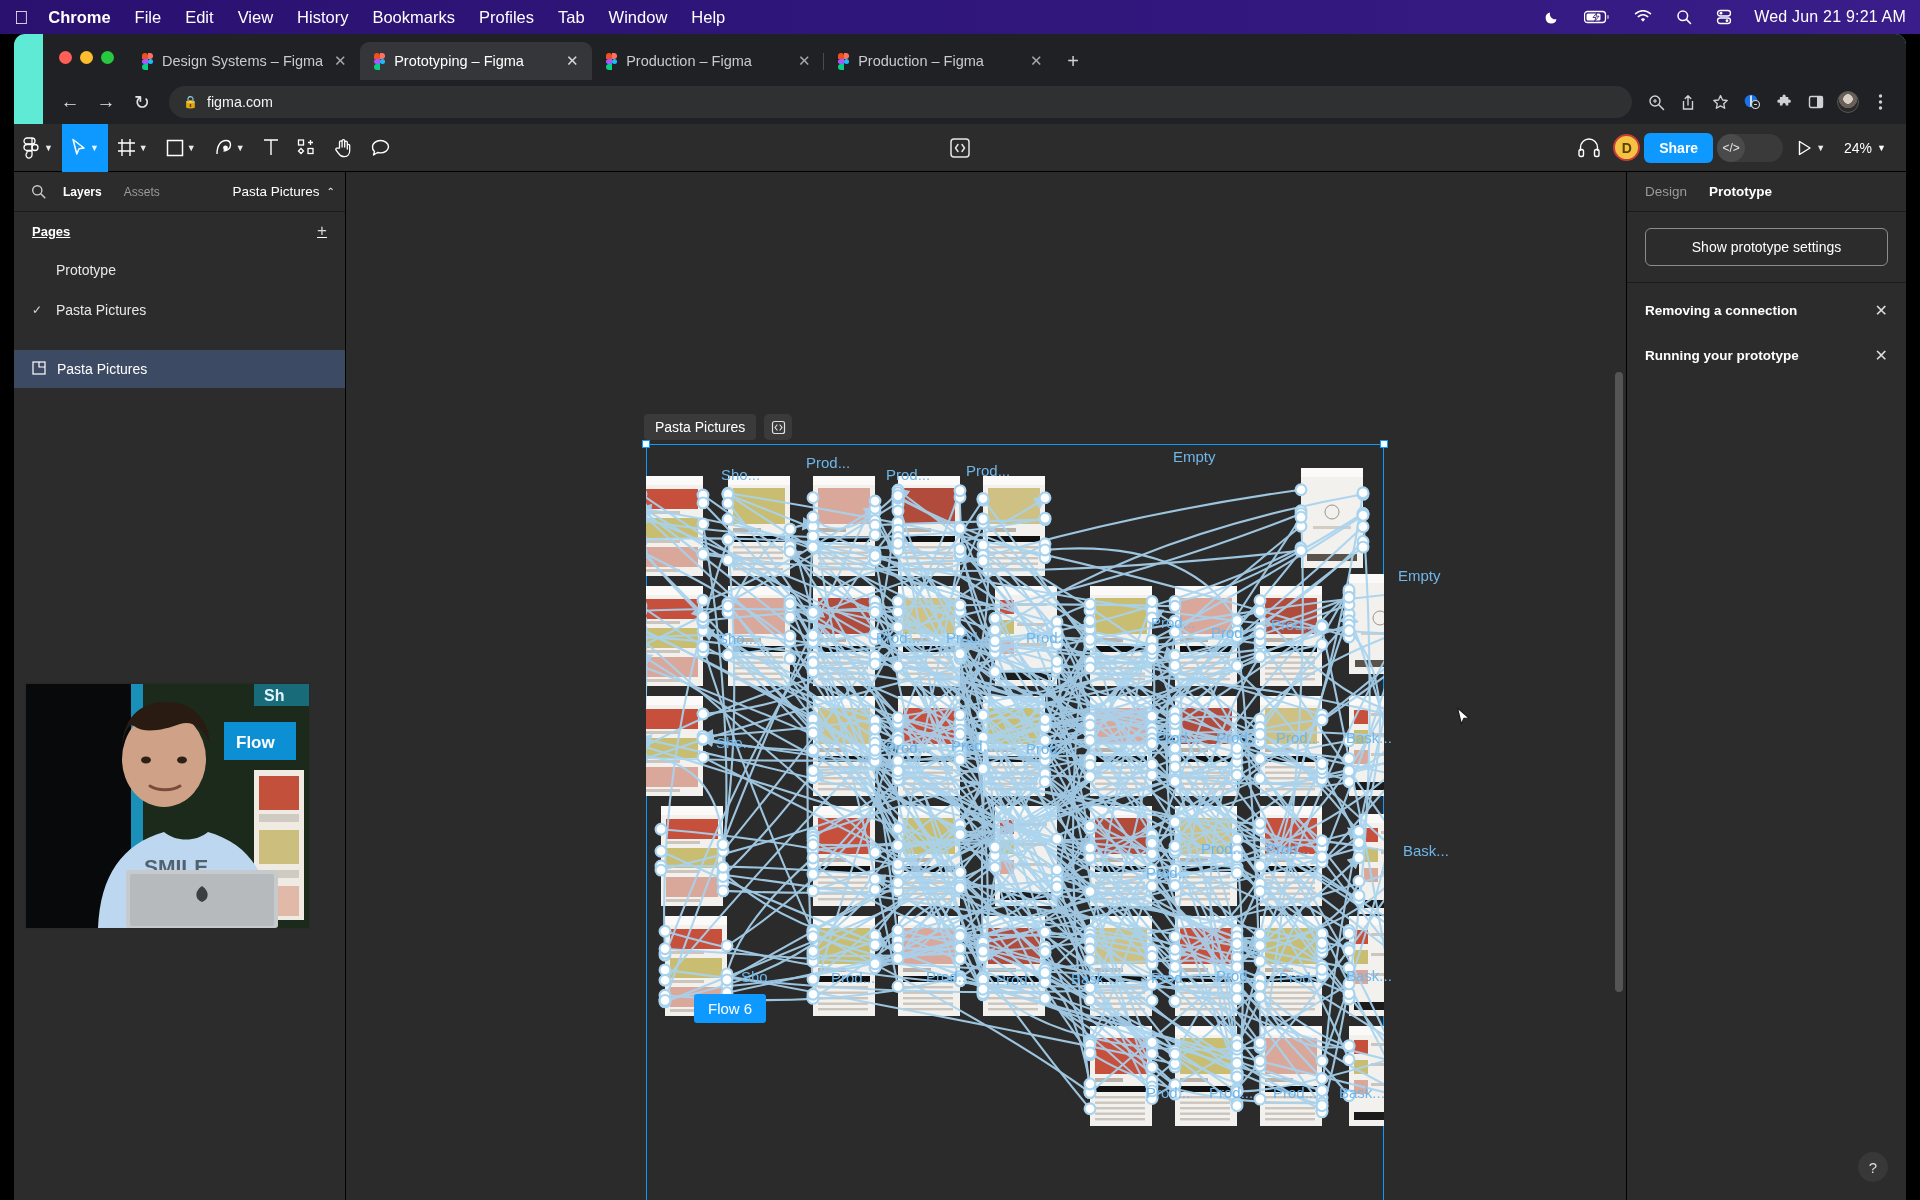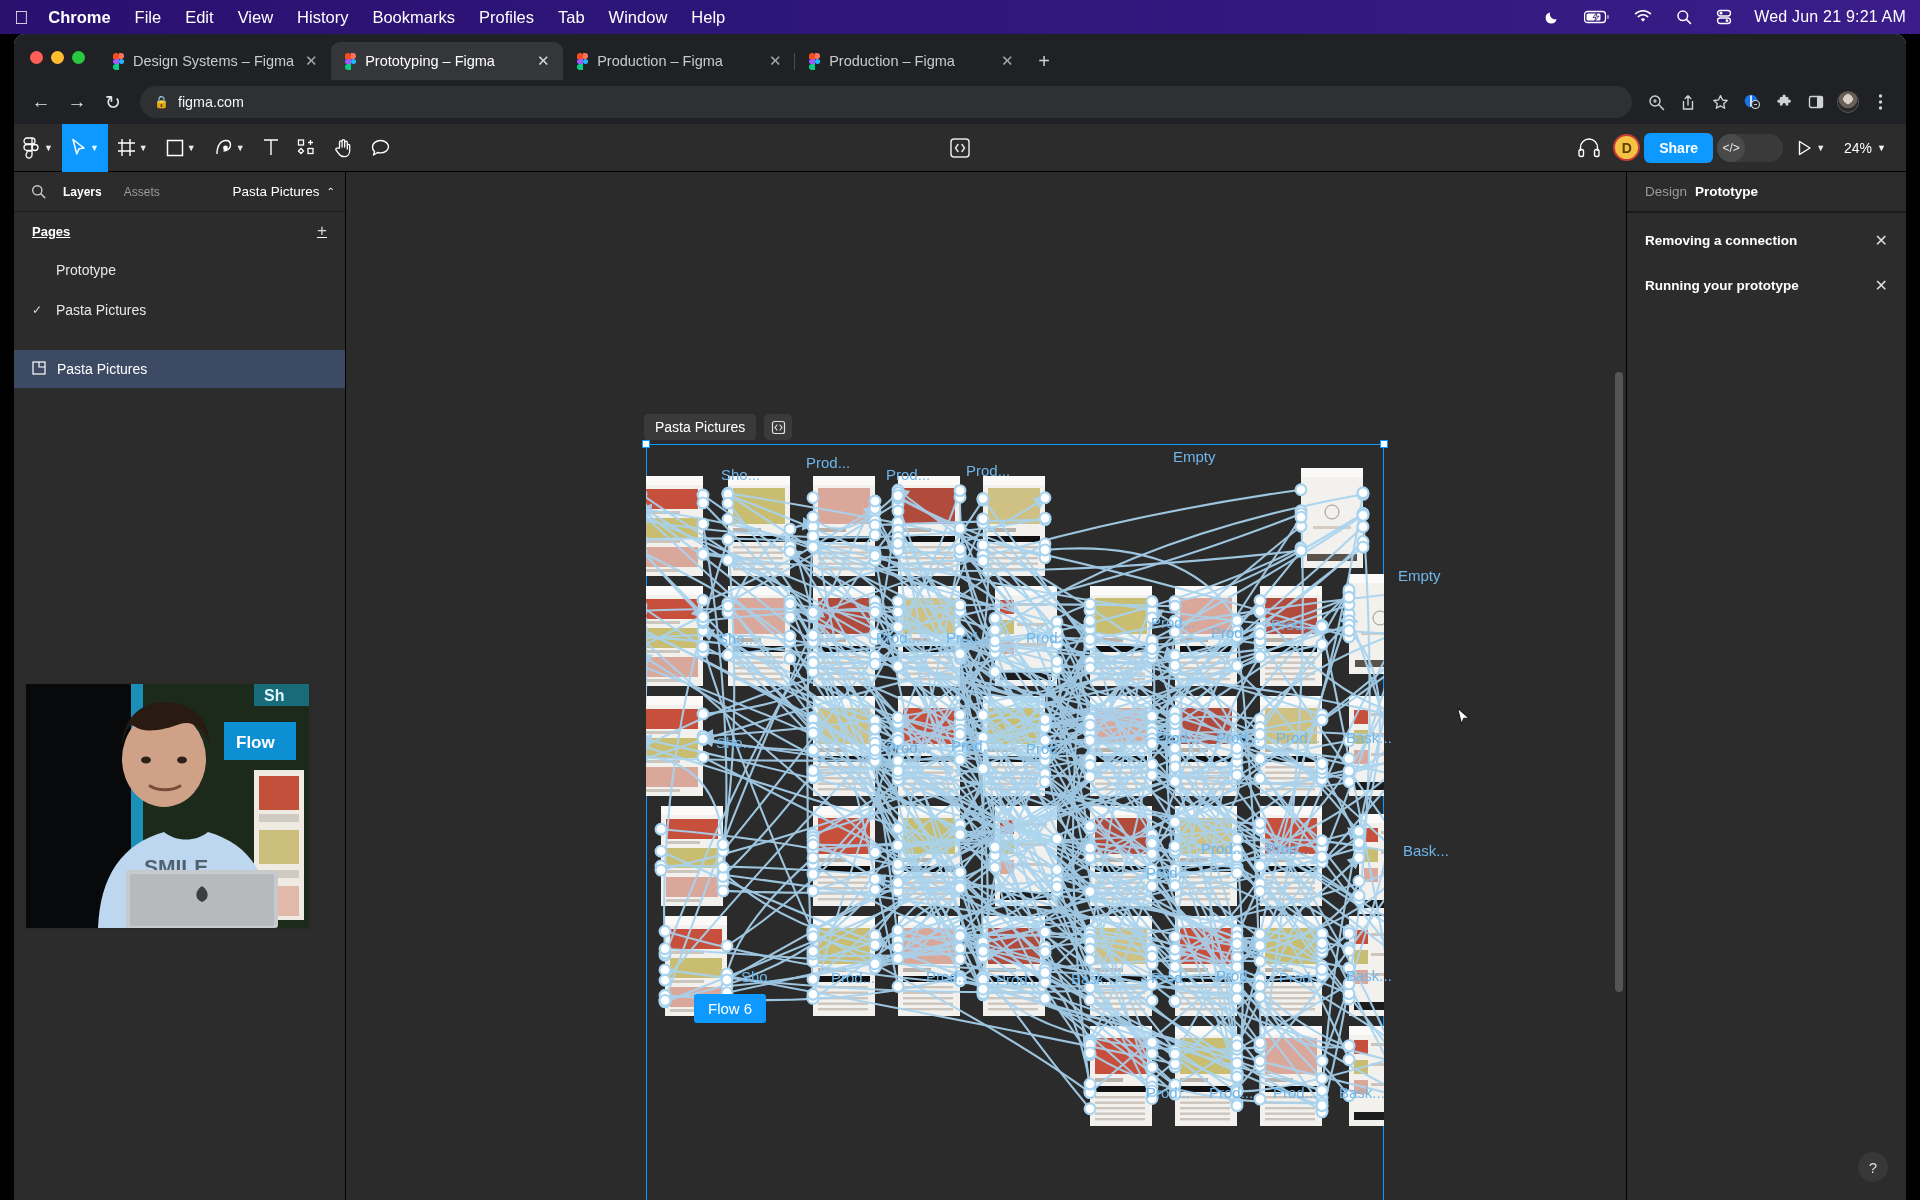--- a/index.html
+++ b/index.html
@@ -23,20 +23,21 @@
   .menubar .spacer { flex: 1; }
   .menubar .si { margin-left: 24px; display: flex; align-items: center; }
   .menubar .clock { margin-left: 22px; font-size: 16px; letter-spacing: .2px; }
 
   
   .chrome {
     position: absolute; top: 34px; left: 14px;
     width: 1892px; height: 1166px;
     background: #5eead4; border-radius: 11px 11px 0 0;
     overflow: hidden;
+    padding-left: 29px;
   }
   .tabstrip {
     height: 46px; background: #202124; display: flex; align-items: flex-end;
     padding-left: 12px; position: relative;
   }
   .lights { display: flex; align-items: center; gap: 8px; height: 46px; padding: 0 14px 0 4px; }
   .light { width: 13px; height: 13px; border-radius: 50%; }
   .l-red { background: #ff5f57; } .l-yel { background: #febc2e; } .l-grn { background: #28c840; }
 
   .tab {
@@ -137,21 +138,21 @@
                    display: flex; align-items: center; justify-content: center; color: #e0e0e0; font-size: 12px; }
   .flow-badge { position: absolute; background: #0d99ff; color: #fff; font-size: 15px;
                 padding: 6px 14px; border-radius: 3px; font-weight: normal; }
   .canvas-scroll { position: absolute; right: 2px; top: 120px; width: 8px; height: 600px;
                    background: #555; border-radius: 4px; }
   .cursor { position: absolute; width: 0; height: 0; }
   .cursor svg { display:block; }
 
   
   .rpanel { width: 280px; background: #2c2c2c; border-left: 1px solid #000; position: relative; }
-  .rp-tabs { height: 40px; display: flex; align-items: center; padding: 0 18px; gap: 8px;
+  .rp-tabs { height: 40px; display: flex; align-items: center; padding: 0 18px; gap: 22px;
              border-bottom: 1px solid #1b1b1b; }
   .rp-tab { font-size: 13.5px; color: #9b9b9b; }
   .rp-tab.act { color: #fff; font-weight: bold; }
   .proto-btn { margin: 16px 18px; height: 38px; border: 1px solid #8c8c8c; border-radius: 6px;
                display: flex; align-items: center; justify-content: center; color: #fff; font-size: 14px; }
   .rp-div { height: 1px; background: #1b1b1b; }
   .tipsec { padding: 18px 18px 0; }
   .tip-hdr { display: flex; align-items: center; color: #fff; font-size: 13.5px; font-weight: bold; }
   .tip-hdr .x { margin-left: auto; font-size: 16px; font-weight: normal; color: #ddd; }
   .tip-body { display: flex; gap: 14px; margin-top: 14px; }
@@ -2123,20 +2124,21 @@
               <path d="M1.5 1L13 11l-5.2.4L5.4 17z" fill="#fff" stroke="#1b1b1b" stroke-width="1.1" stroke-linejoin="round"></path>
             </svg>
         </div>
       </div>
 
       <div class="rpanel">
         <div class="rp-tabs">
           <span class="rp-tab">Design</span>
           <span class="rp-tab act">Prototype</span>
         </div>
+        <div class="proto-btn">Show prototype settings</div>
         <div class="rp-div"></div>
 
         <div class="tipsec">
           <div class="tip-hdr">
             <span>Removing a connection</span>
             <span class="x">✕</span>
           </div>
         </div>
 
         <div class="tipsec" style="padding-top:26px;">

